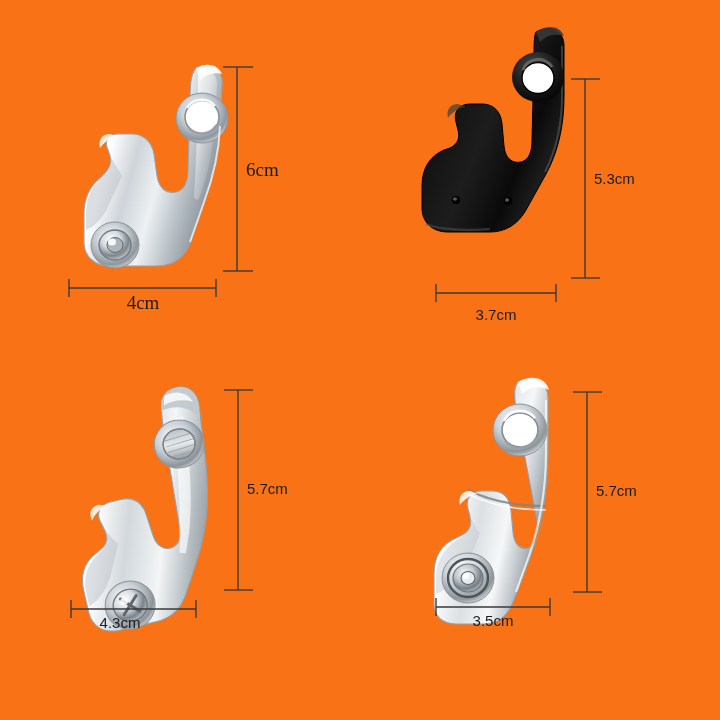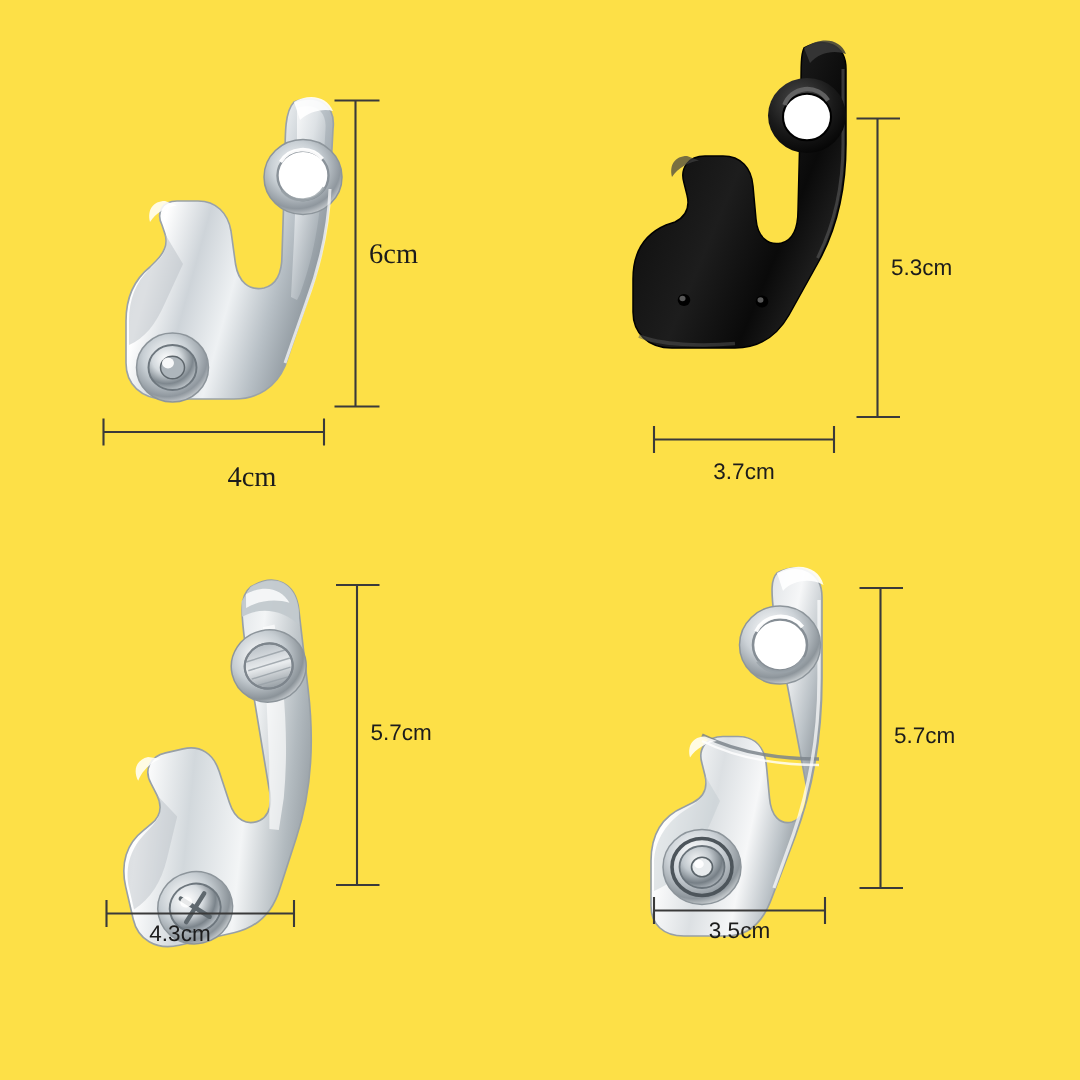--- a/index.html
+++ b/index.html
@@ -12,21 +12,21 @@
     height: 720px;
     position: relative;
     font-family: "Liberation Sans", sans-serif;
     overflow: hidden;
   }
   #stage {
     position: absolute;
     inset: 0;
     width: 720px;
     height: 720px;
-    background: #fde047;
+    background: #f97316;
   }
   .product-cell {
     position: absolute;
   }
   .part-svg, .dim-svg {
     position: absolute;
     left: 0;
     top: 0;
     overflow: visible;
   }
@@ -142,21 +142,21 @@
       <line x1="223" y1="67" x2="253" y2="67" stroke="#3a3a3a" stroke-width="1.4"></line>
       <line x1="223" y1="271" x2="253" y2="271" stroke="#3a3a3a" stroke-width="1.4"></line>
     </svg>
     <div class="dim-label serif vertical-label" style="left:246px; top:160px;">6cm</div>
 
     <svg class="dim-svg" width="360" height="360" viewBox="0 0 360 360">
       <line x1="69" y1="288" x2="216" y2="288" stroke="#3a3a3a" stroke-width="1.4"></line>
       <line x1="69" y1="279" x2="69" y2="297" stroke="#3a3a3a" stroke-width="1.4"></line>
       <line x1="216" y1="279" x2="216" y2="297" stroke="#3a3a3a" stroke-width="1.4"></line>
     </svg>
-    <div class="dim-label serif horizontal-label" style="left:143px; top:309px;margin-left:25px;">4cm</div>
+    <div class="dim-label serif horizontal-label" style="left:143px; top:293px;">4cm</div>
   </div>
 
   <div class="product-cell" style="left:360px; top:0px; width:360px; height:360px;">
 
     <svg class="part-svg" width="360" height="360" viewBox="0 0 360 360">
       <defs>
         <linearGradient id="blk1" x1="0" y1="0" x2="1" y2="0.6">
           <stop offset="0%" stop-color="#2b2b2b"></stop>
           <stop offset="25%" stop-color="#101010"></stop>
           <stop offset="55%" stop-color="#1d1d1d"></stop>

